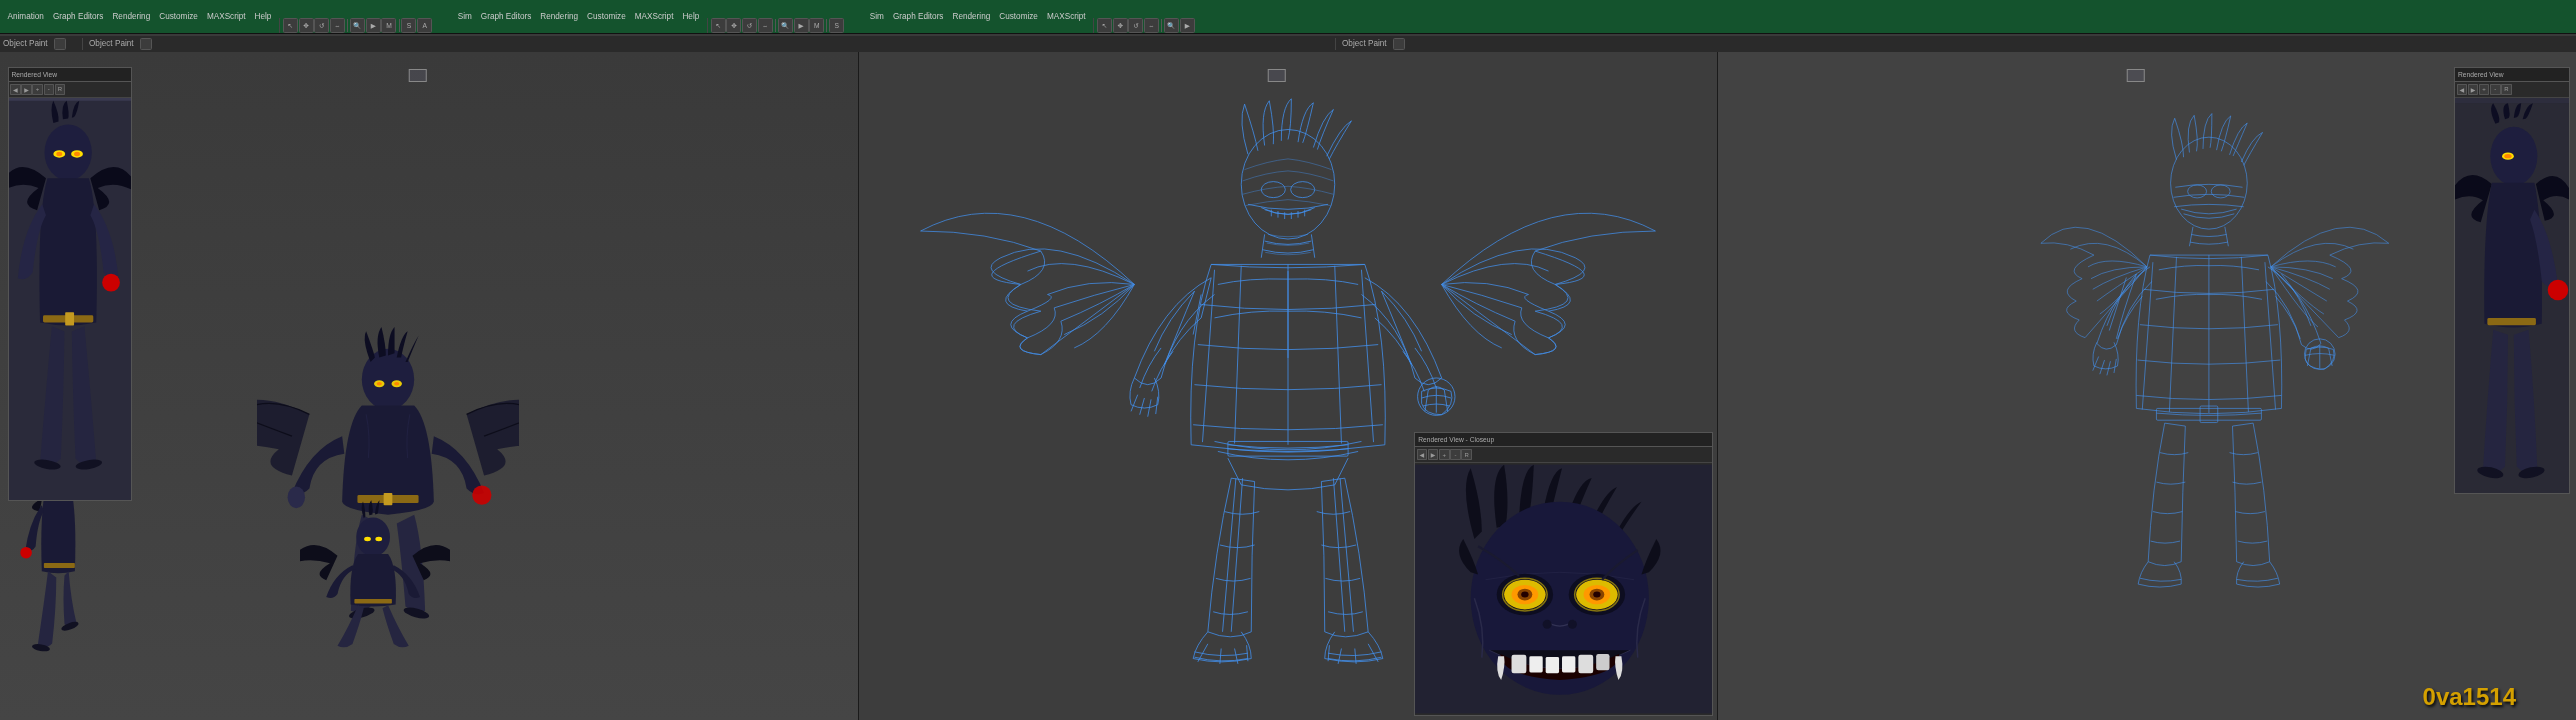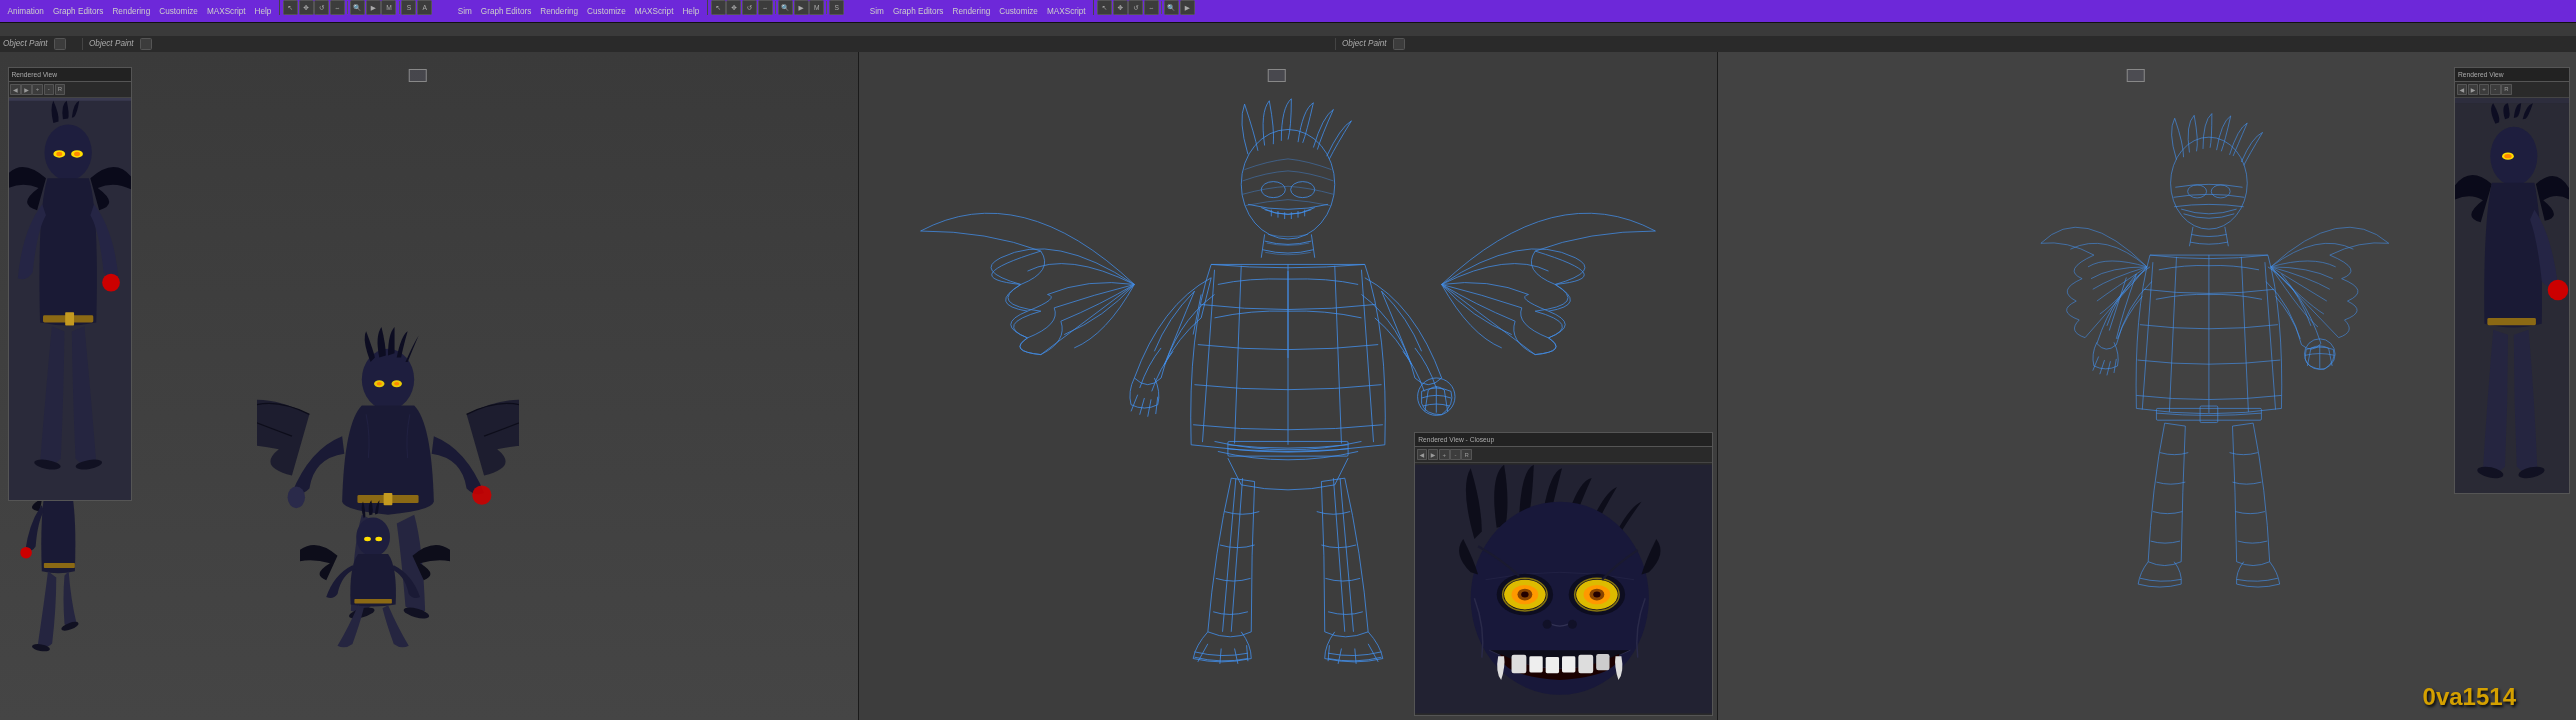--- a/index.html
+++ b/index.html
@@ -12,24 +12,24 @@
       font-size: 8.2px;
       color: #ccc;
     }
 
     
     .menu-bar {
       position: absolute;
       top: 0;
       left: 0;
       width: 100%;
-      height: 23px;
-      background: #6d28d9;
+      height: 34px;
+      background: #14532d;
       display: flex;
-      align-items: flex-start;
+      align-items: flex-end;
       border-bottom: 0.7px solid #111;
       z-index: 100;
     }
     .menu-section {
       display: flex;
       align-items: center;
       height: 100%;
       padding: 0 3px;
     }
     .menu-item {
@@ -64,21 +64,20 @@
       position: absolute;
       top: 36px;
       left: 0;
       width: 100%;
       height: 16.5px;
       background: #2a2a2a;
       border-bottom: 0.7px solid #111;
       display: flex;
       align-items: center;
       padding: 7px 3px;
-      font-style: italic;
     }
     .toolbar2-label {
       font-size: 8.2px;
       color: #aaa;
       margin-right: 6px;
     }
     .toolbar2-btn {
       width: 12px;
       height: 12px;
       background: #3c3c3c;

